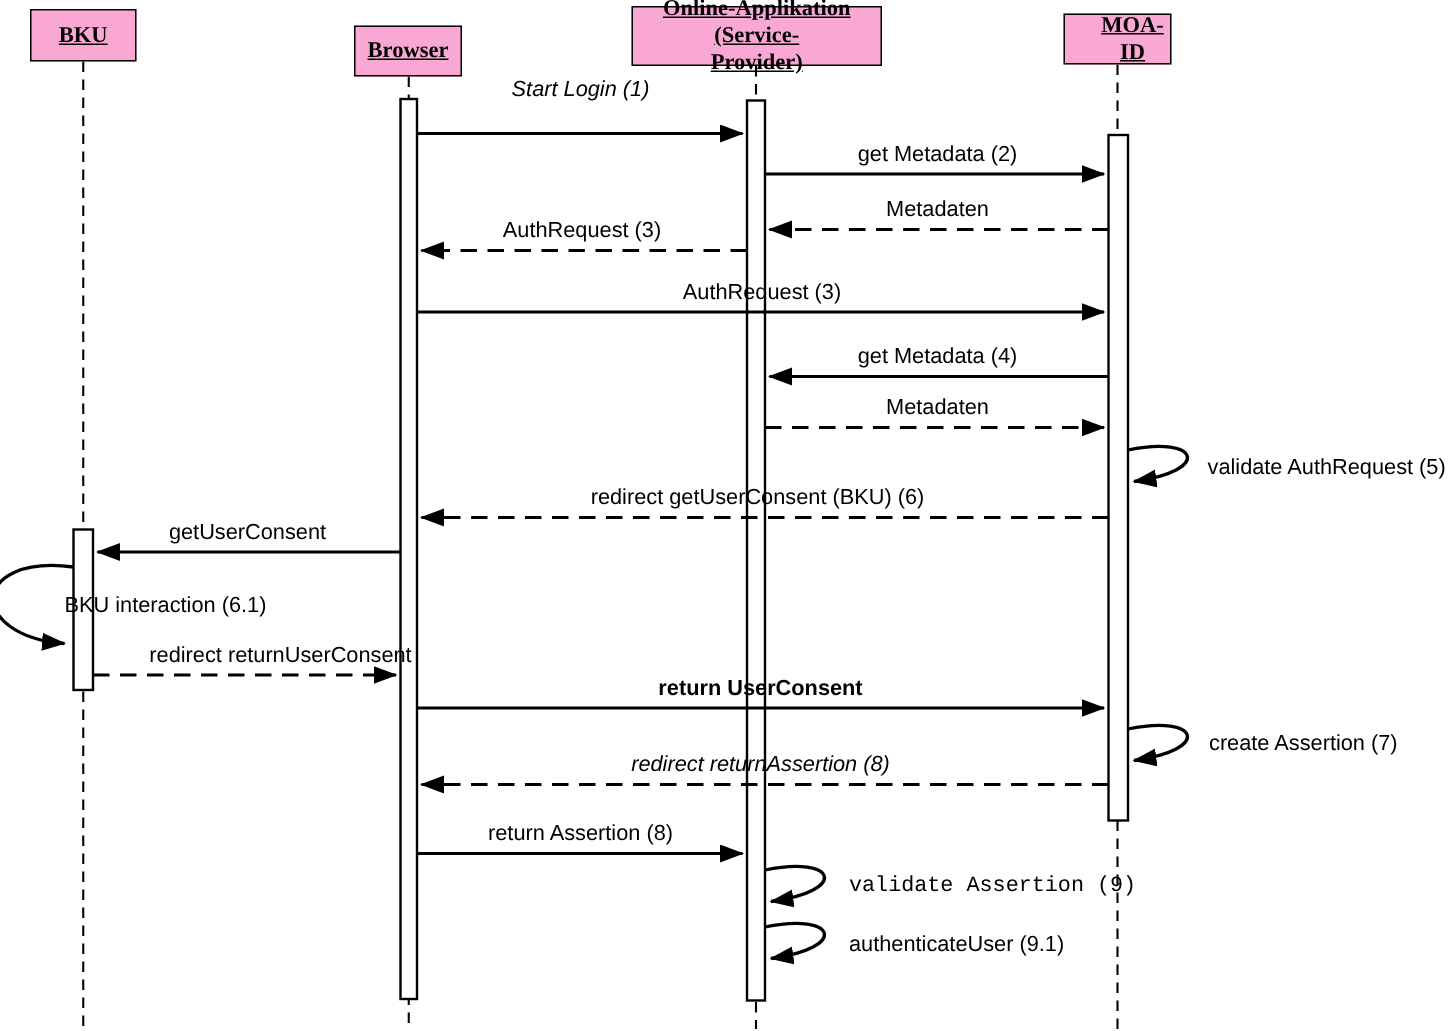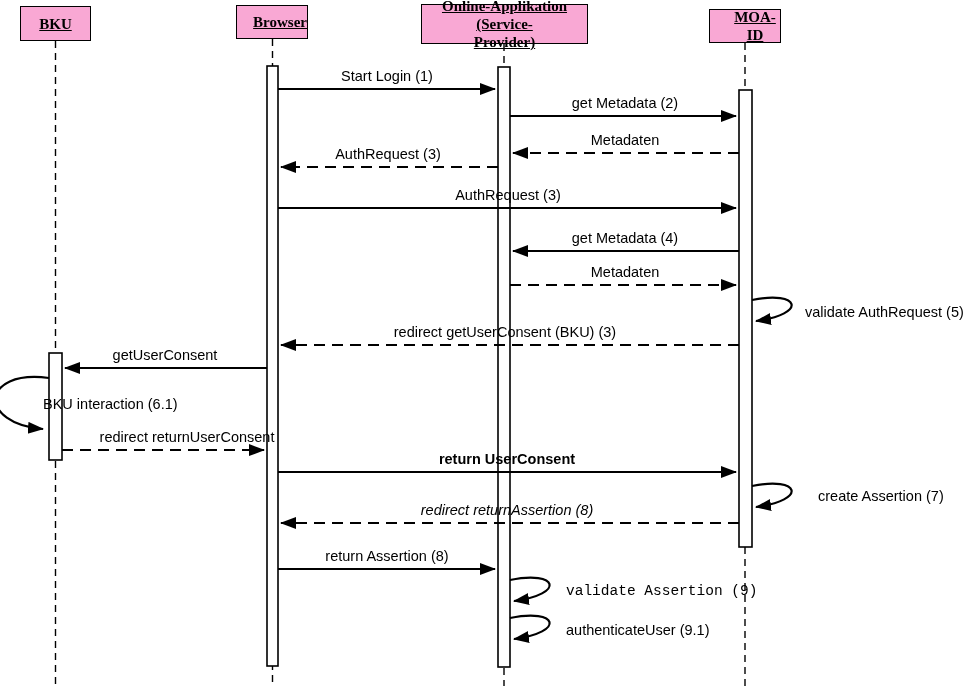--- a/index.html
+++ b/index.html
@@ -100,43 +100,43 @@
       <path d="M49,378 C-20,369 -22,424 43,429" marker-end="url(#arr)"></path>
       <path d="M752,486 C800,476 808,500 756,507" marker-end="url(#arr)"></path>
       <path d="M510,580 C558,570 566,594 514,601" marker-end="url(#arr)"></path>
       <path d="M510,618 C558,608 566,632 514,639" marker-end="url(#arr)"></path>
     </g>
   </svg>
 
   <div class="actor-box" style="left:20px; top:6px; width:71px; height:35px;">
     <span class="actor-label">BKU</span>
   </div>
-  <div class="actor-box" style="left:236px; top:5px; width:72px; height:34px;justify-content:flex-end;">
+  <div class="actor-box" style="left:236px; top:17px; width:72px; height:34px;">
     <span class="actor-label">Browser</span>
   </div>
   <div class="actor-box" style="left:421px; top:4px; width:167px; height:40px;">
     <span class="actor-label">Online-Applikation (Service-
 Provider)</span>
   </div>
   <div class="actor-box" style="left:709px; top:9px; width:72px; height:34px;padding-left:20px;">
     <span class="actor-label">MOA-ID</span>
   </div>
 
-  <div class="msg-label centered" style="left:387px; top:68px;">Start Login (1)</div>
+  <div class="msg-label centered" style="left:387px; top:52px;font-style:italic;">Start Login (1)</div>
   <div class="msg-label centered" style="left:625px; top:95px;">get Metadata (2)</div>
   <div class="msg-label centered" style="left:625px; top:132px;">Metadaten</div>
   <div class="msg-label centered" style="left:388px; top:146px;">AuthRequest (3)</div>
   <div class="msg-label centered" style="left:508px; top:187px;">AuthRequest (3)</div>
   <div class="msg-label centered" style="left:625px; top:230px;">get Metadata (4)</div>
   <div class="msg-label centered" style="left:625px; top:264px;">Metadaten</div>
   <div class="msg-label" style="left:805px; top:304px;">validate AuthRequest (5)</div>
-  <div class="msg-label centered" style="left:505px; top:324px;">redirect getUserConsent (BKU) (3)</div>
+  <div class="msg-label centered" style="left:505px; top:324px;">redirect getUserConsent (BKU) (6)</div>
   <div class="msg-label centered" style="left:165px; top:347px;">getUserConsent</div>
   <div class="msg-label" style="left:7px; top:396px;margin-left:36px;">BKU interaction (6.1)</div>
   <div class="msg-label centered" style="left:163px; top:429px;margin-left:24px;">redirect returnUserConsent</div>
   <div class="msg-label centered" style="left:507px; top:451px;font-weight:bold;">return UserConsent</div>
-  <div class="msg-label" style="left:806px; top:488px;margin-left:12px;">create Assertion (7)</div>
+  <div class="msg-label" style="left:806px; top:488px;">create Assertion (7)</div>
   <div class="msg-label centered" style="left:507px; top:502px;font-style:italic;">redirect returnAssertion (8)</div>
   <div class="msg-label centered" style="left:387px; top:548px;">return Assertion (8)</div>
   <div class="msg-label" style="left:566px; top:583px;font-family:Liberation Mono, monospace;">validate Assertion (9)</div>
   <div class="msg-label" style="left:566px; top:622px;">authenticateUser (9.1)</div>
 
 </div>
 
 </body></html>

